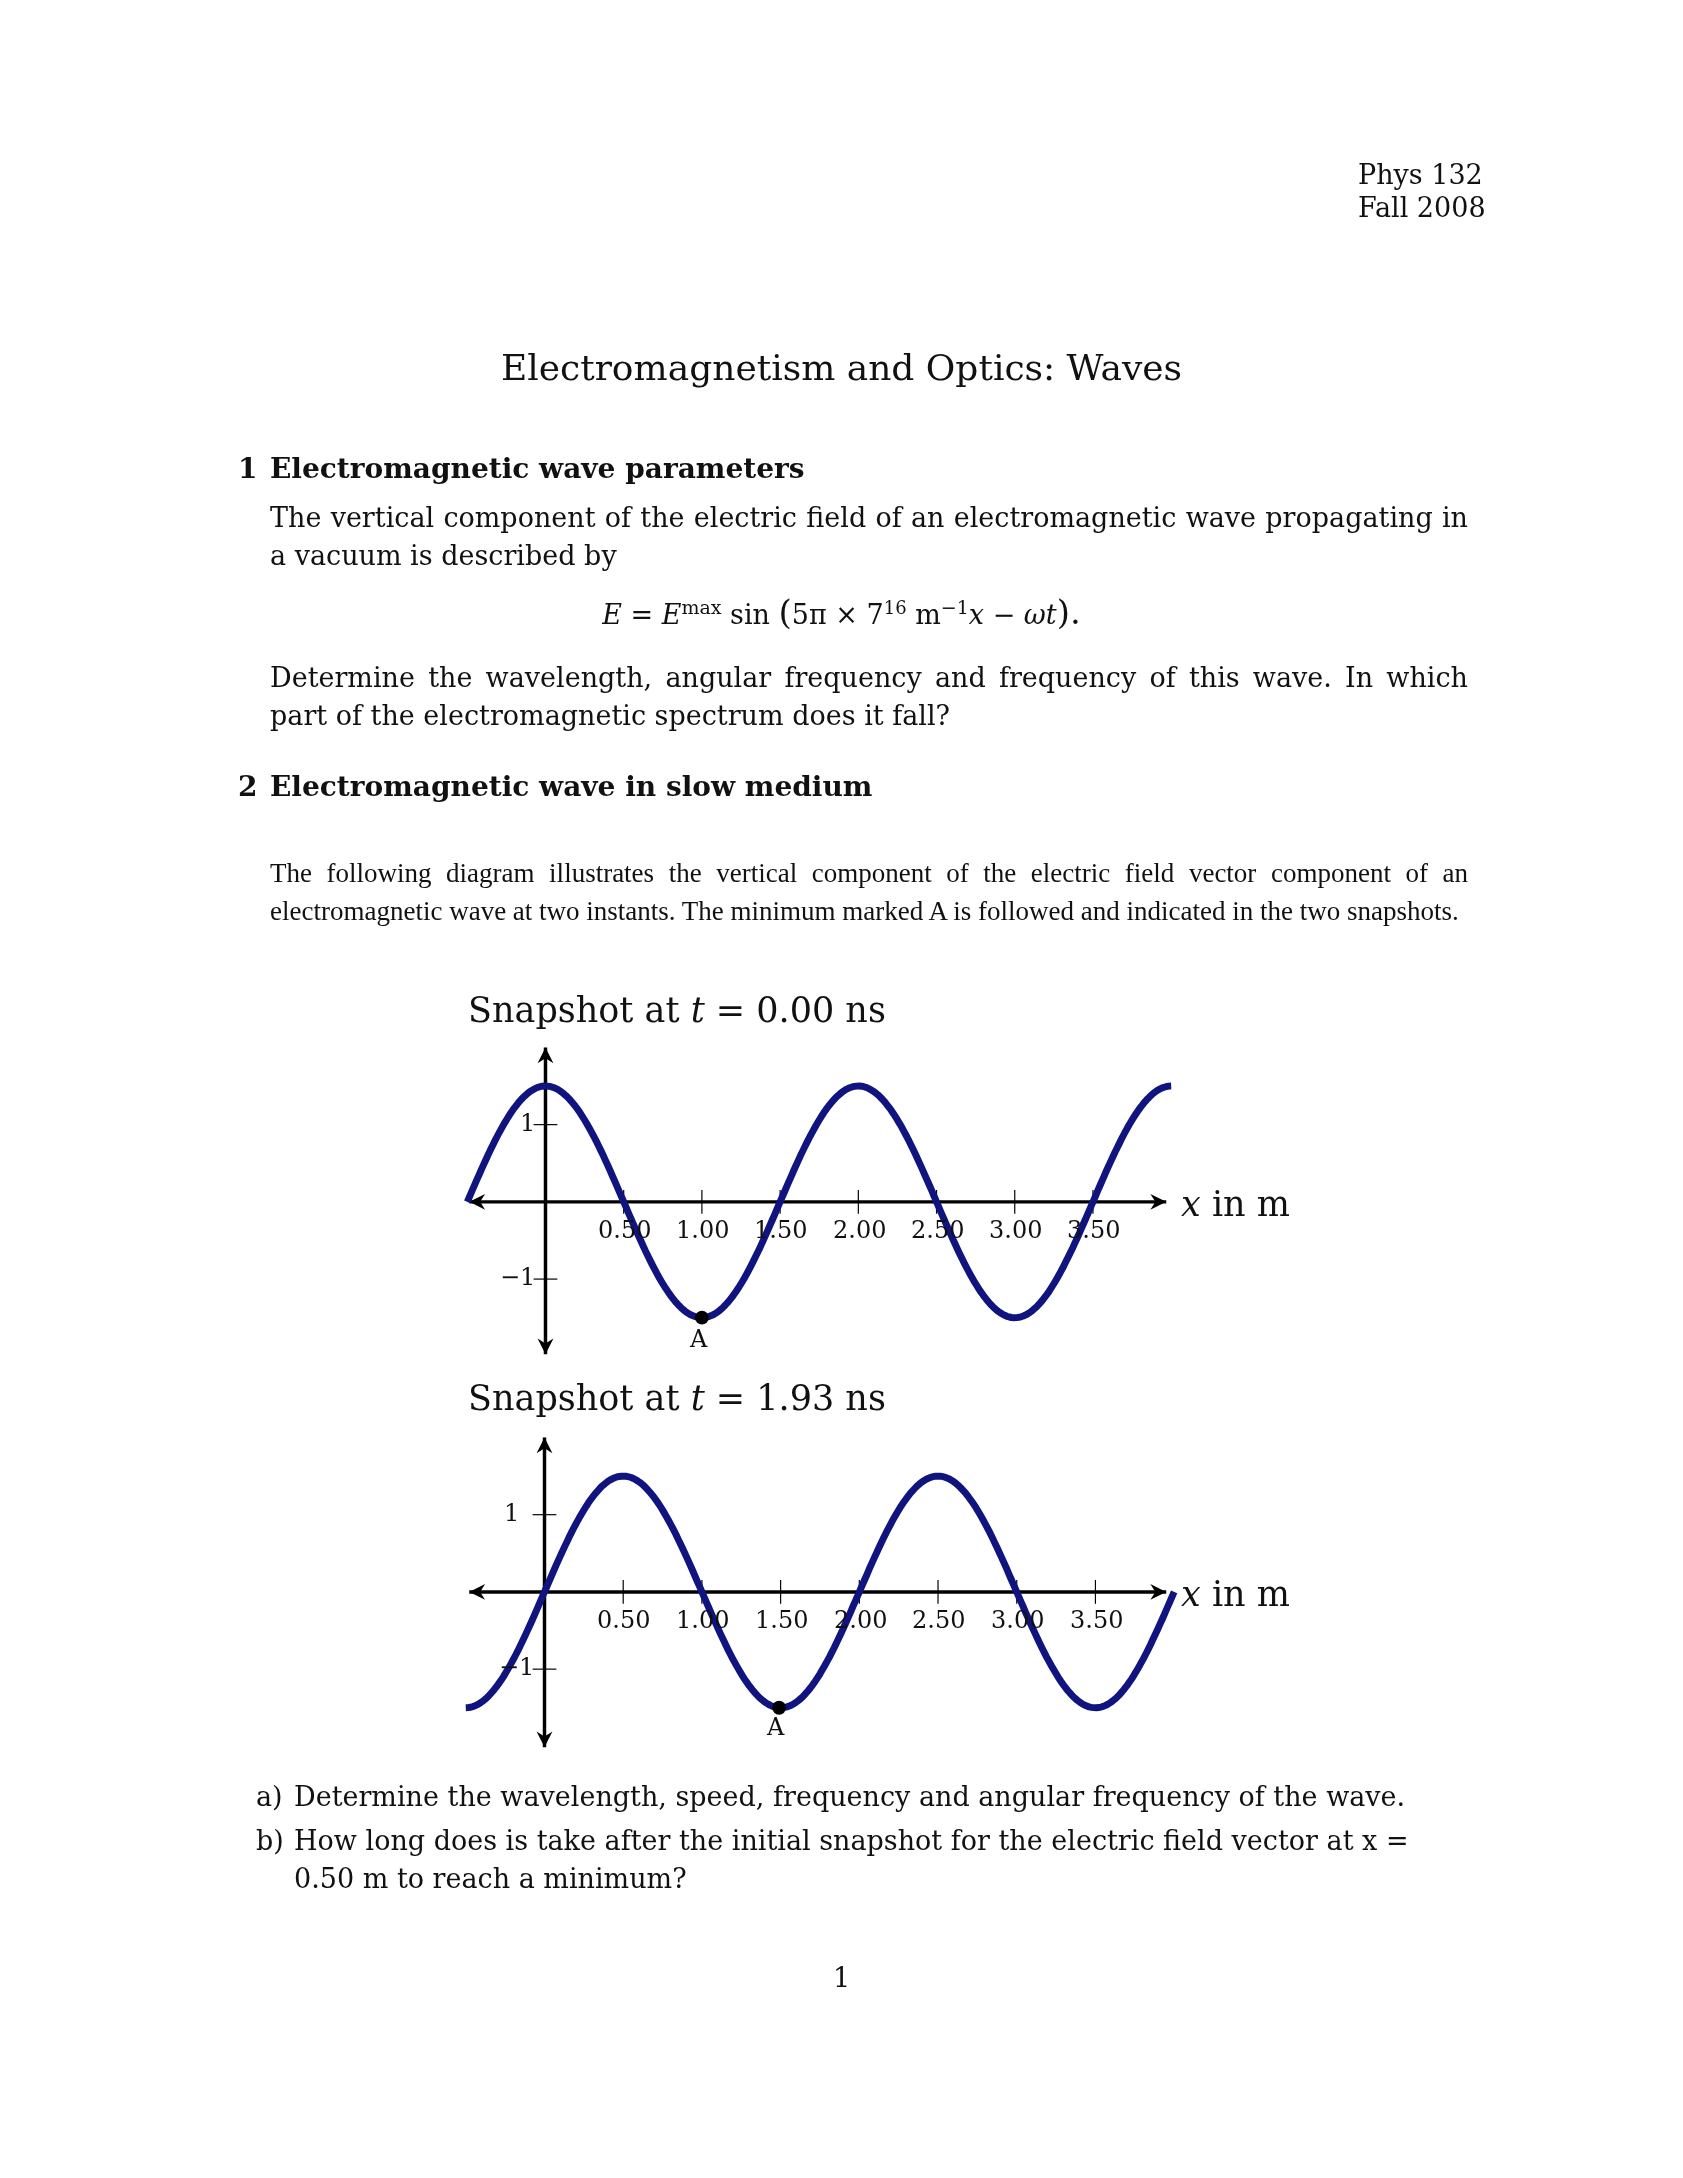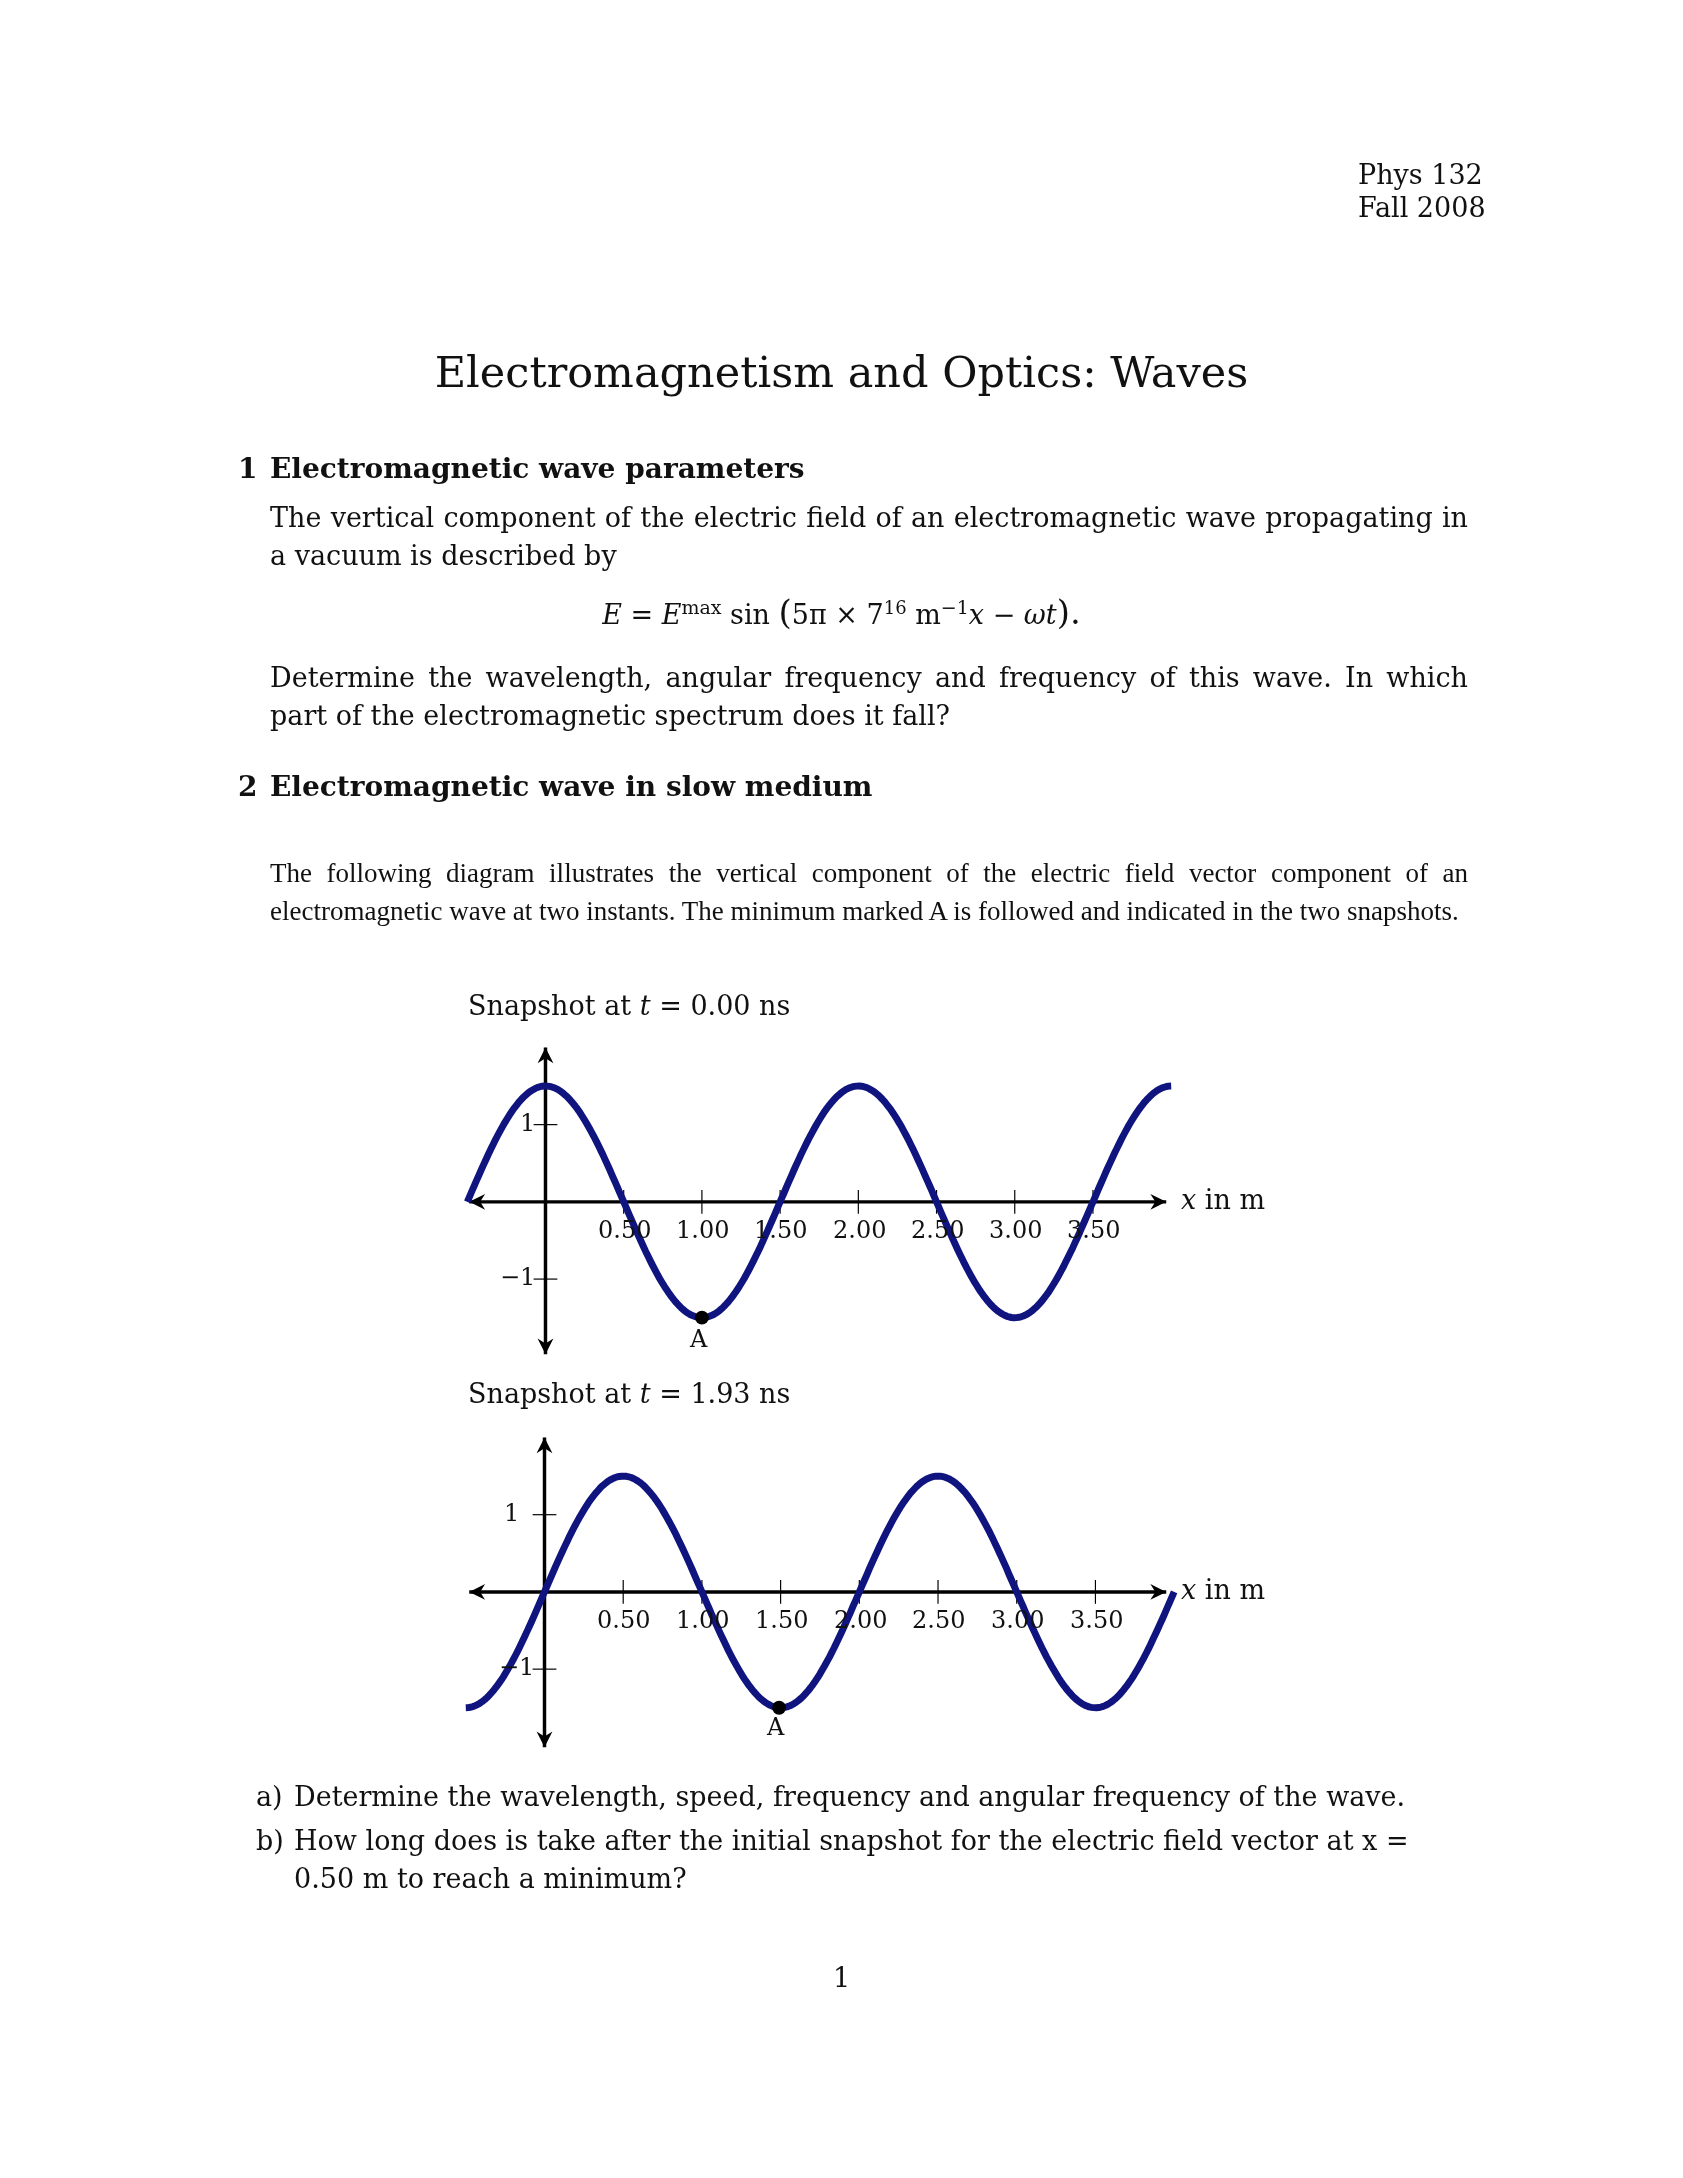--- a/index.html
+++ b/index.html
@@ -1,28 +1,28 @@
 <!DOCTYPE html>
 <html><head>
 <meta charset="utf-8">
 <style>
   html, body { margin:0; padding:0; background:#ffffff; }
   body { width:1683px; height:2178px; position:relative; overflow:hidden;
          font-family:"DejaVu Serif","Liberation Serif",serif; color:#111; }
   .abs { position:absolute; }
   .header-info { left:1358px; top:158px; font-size:27px; line-height:33px; text-align:right; width:109px; white-space:nowrap; }
   .header-info div { text-align:left; }
-  .title { left:0; width:1683px; top:347px; text-align:center; font-size:43px; }
+  .title { left:0; width:1683px; top:347px; text-align:center; font-size:36px; }
   .sec-head { font-size:28px; font-weight:bold; white-space:nowrap; }
   .sec-num { display:inline-block; width:32px; }
   .body-text { left:270px; width:1198px; font-size:27px; line-height:38px; text-align:justify; }
   .equation { left:0; width:1683px; text-align:center; font-size:27px; font-style:normal; }
   .equation i { font-style:italic; }
   .plot { left:0; top:0; }
-  .snap-label { font-size:27px; white-space:nowrap; }
+  .snap-label { font-size:35px; white-space:nowrap; }
   .tick-label { font-size:24px; white-space:nowrap; }
   .q-item { left:294px; width:1178px; font-size:27px; line-height:38px; }
   .q-letter { position:absolute; left:-38px; top:0; }
   .page-num { left:0; width:1683px; text-align:center; top:1962px; font-size:27px; }
 </style>
 </head>
 <body>
 
 <div class="abs header-info">
   <div>Phys 132</div>

